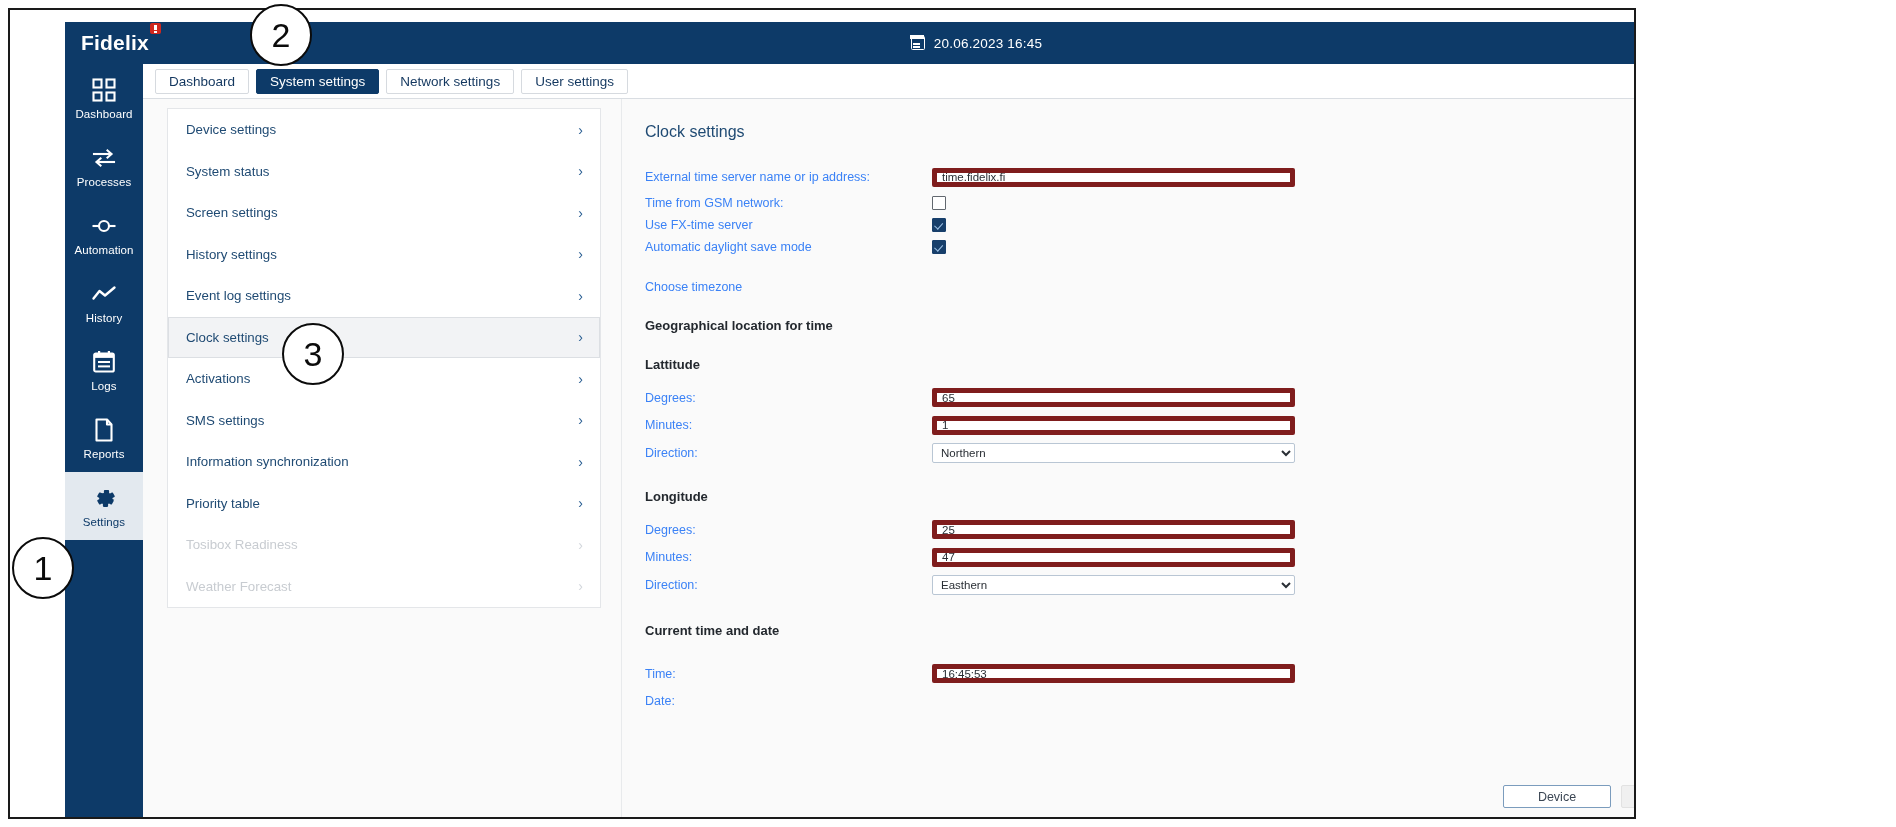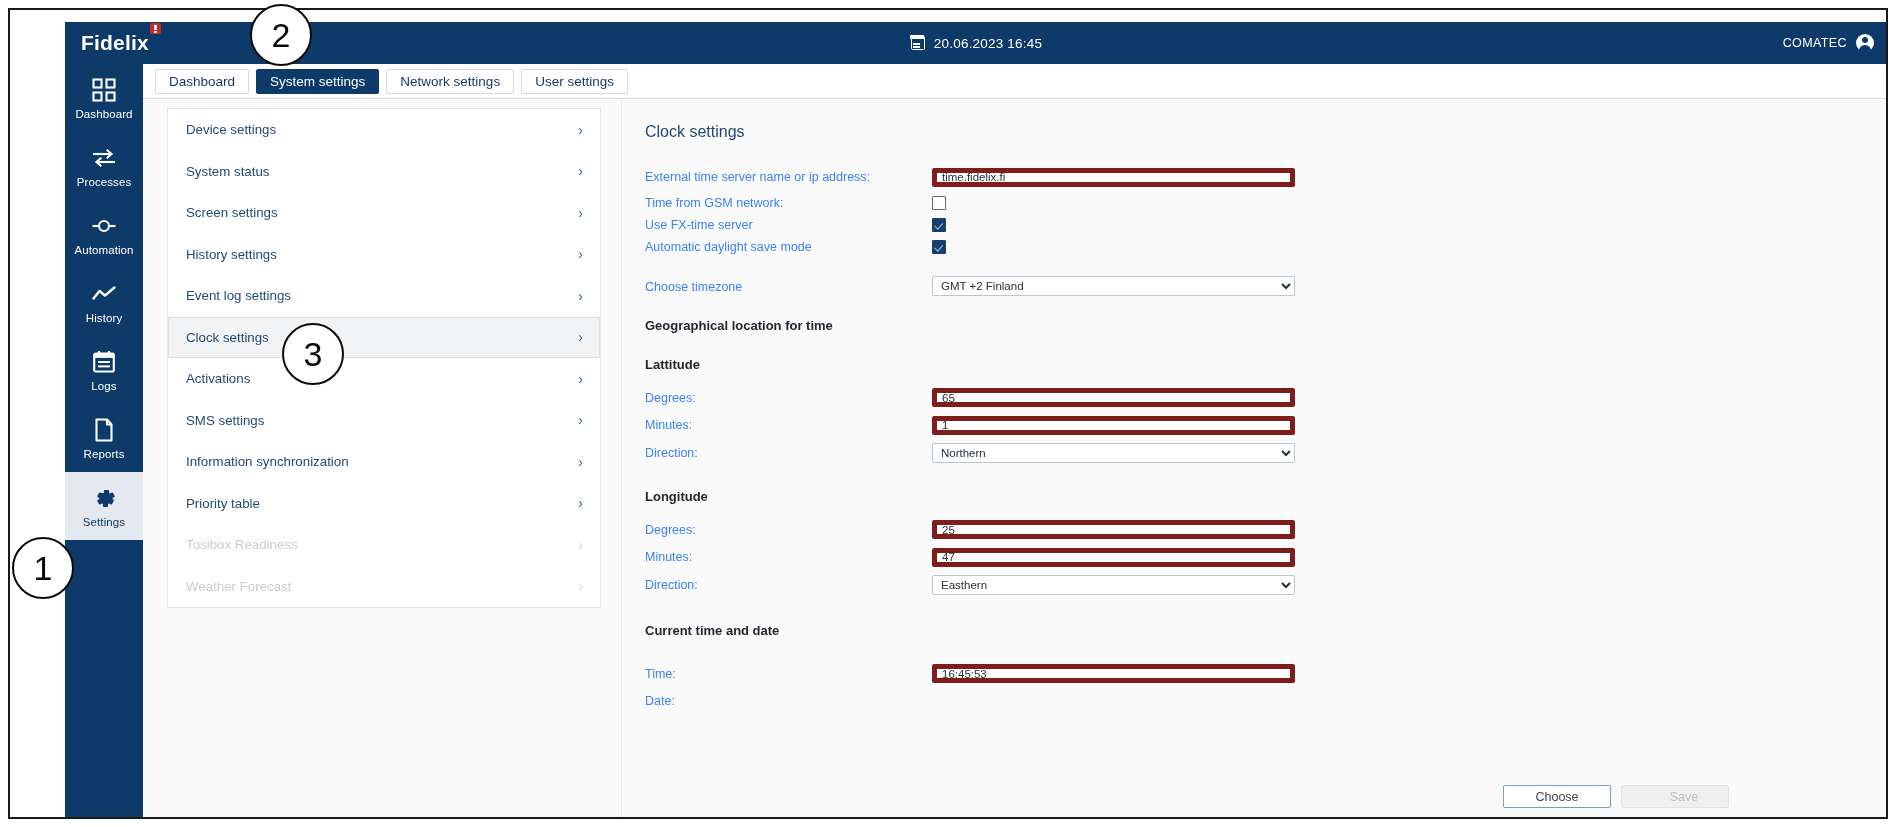--- a/index.html
+++ b/index.html
@@ -15,21 +15,21 @@
     position: relative;
     width: 1896px;
     height: 827px;
     background: #ffffff;
   }
 
   
   .app-window {
     position: absolute;
     left: 8px; top: 8px;
-    width: 1880px; height: 811px;
+    width: 1628px; height: 811px;
     border: 2px solid #1a1a1a;
     background: #ffffff;
     overflow: hidden;
   }
 
   
   .topbar {
     position: absolute;
     left: 55px; top: 12px;
     width: 1823px; height: 42px;
@@ -585,25 +585,20 @@
 
             <div class="frow" style="height:22px">
               <span class="flabel">Automatic daylight save mode</span>
               <span class="fctrl">
                   <span class="cb checked"></span>
                 </span>
             </div>
 
             <div class="frow" style="height:38px;align-items:flex-end">
               <span class="flabel" style="padding-bottom:2px">Choose timezone</span>
-              <span class="fctrl">
-                <select class="sel">
-                  <option>GMT +2 Finland</option>
-                </select>
-              </span>
             </div>
 
             <div class="sect-head" style="margin-top:22px">Geographical location for time</div>
 
             <div class="sect-head" style="margin-top:24px">Lattitude</div>
 
             <div class="frow" style="height:27px;margin-top:12px">
               <span class="flabel">Degrees:</span>
               <span class="fctrl">
                   <input class="tf" value="65" style="">
@@ -660,21 +655,21 @@
                 </span>
             </div>
 
             <div class="frow" style="height:28px">
               <span class="flabel">Date:</span>
             </div>
 
           </div>
 
           <div class="btnrow" style="top:686px">
-            <button class="btn btn-cancel">Choose</button>
+            <button class="btn btn-cancel">Device</button>
             <button class="btn btn-save">Save</button>
           </div>
         </div>
 
       </div>
     </div>
   </div>
 
   <div class="anno" id="anno1">1</div>
   <div class="anno" id="anno2">2</div>

